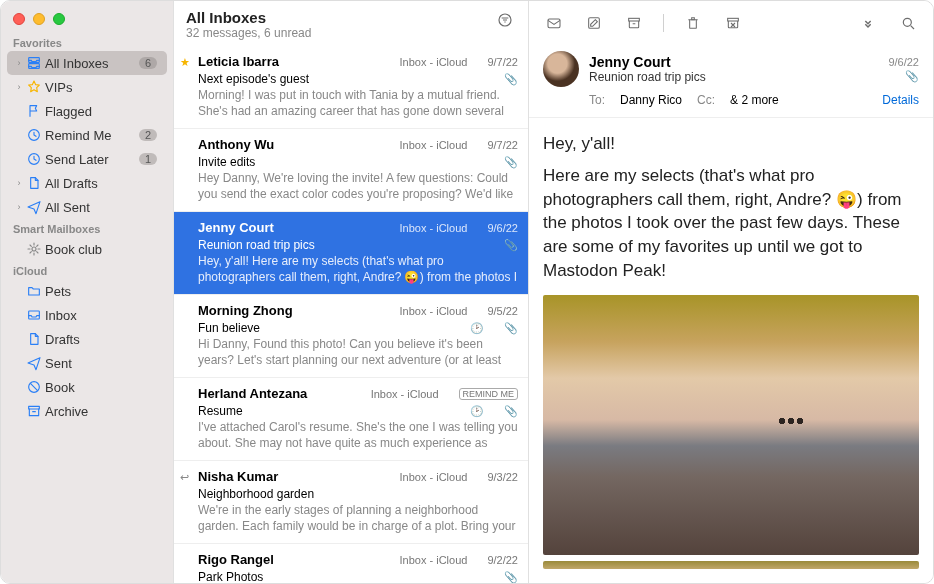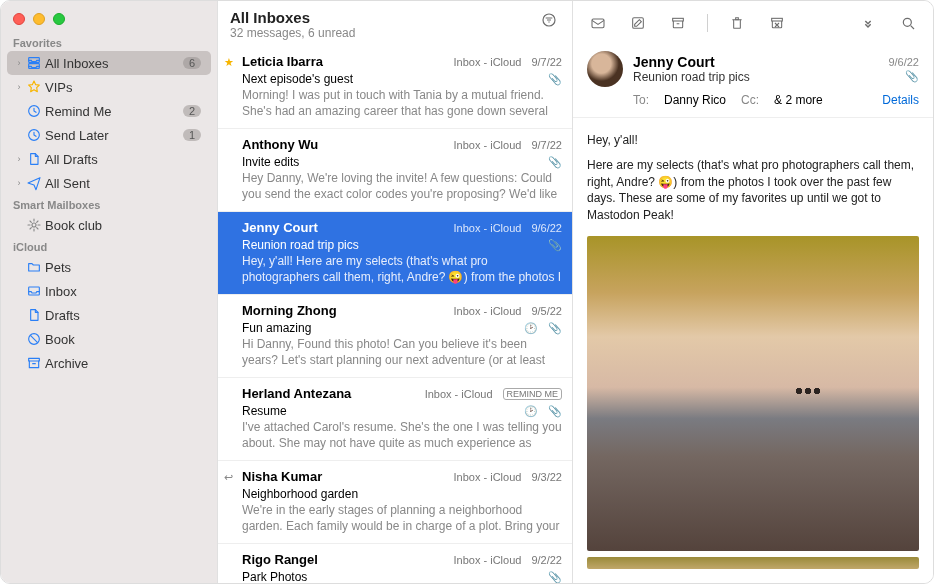--- a/index.html
+++ b/index.html
@@ -1,20 +1,20 @@
 <!DOCTYPE html>
 <html><head>
   <meta charset="utf-8">
   <style>
     * { margin: 0; padding: 0; box-sizing: border-box; font-family: -apple-system, BlinkMacSystemFont, "Helvetica Neue", sans-serif; }
     body { width: 934px; height: 584px; overflow: hidden; background: #fff; border-radius: 10px; border: 1px solid #ddd; }
     .window { display: flex; height: 100%; }
     
     
-    .sidebar { width: 216px; background: #ebe7e7; display: flex; flex-direction: column; font-size: 13px; color: #333; overflow: hidden; }
+    .sidebar { width: 172px; background: #ebe7e7; display: flex; flex-direction: column; font-size: 13px; color: #333; overflow: hidden; }
     .traffic { display: flex; gap: 8px; padding: 12px 12px 8px 12px; }
     .tl { width: 12px; height: 12px; border-radius: 50%; }
     .tl.red { background: #ff5f57; border: 0.5px solid #e0443e; }
     .tl.yellow { background: #febc2e; border: 0.5px solid #dea123; }
     .tl.green { background: #28c840; border: 0.5px solid #1aad2b; }
     .sb-section { padding: 4px 0 2px 12px; font-size: 11px; color: #888; font-weight: 600; }
     .sb-item { display: flex; align-items: center; padding: 4px 10px 4px 6px; margin: 0 6px; border-radius: 5px; cursor: default; }
     .sb-item.selected { background: #c9c3c2; }
     .sb-disclosure { width: 12px; color: #888; font-size: 9px; text-align: center; }
     .sb-icon { width: 18px; display: inline-flex; justify-content: center; color: #007aff; }
@@ -27,21 +27,21 @@
     .msglist { width: 356px; border-left: 1px solid #e0e0e0; border-right: 1px solid #e0e0e0; display: flex; flex-direction: column; background: #fff; }
     .ml-header { display: flex; align-items: flex-start; padding: 8px 12px 6px 12px; }
     .ml-title { font-size: 15px; font-weight: 700; color: #222; }
     .ml-sub { font-size: 12px; color: #888; }
     .ml-filter { margin-left: auto; color: #777; }
     .ml-body { overflow-y: hidden; flex: 1; }
     .msg { padding: 8px 10px 8px 24px; border-bottom: 1px solid #eee; position: relative; font-size: 12px; cursor: default; }
     .msg.sel { background: #2f72e2; color: #fff; }
     .msg .row1 { display: flex; align-items: baseline; }
     .msg .sender { font-weight: 700; font-size: 13px; }
-    .msg .meta { margin-left: auto; display: flex; gap: 10px; font-size: 11px; color: #777; align-items: flex-end; }
+    .msg .meta { margin-left: auto; display: flex; gap: 20px; font-size: 11px; color: #777; align-items: flex-end; }
     .msg.sel .meta { color: #dbe6fb; }
     .msg .subj { font-weight: 400; font-size: 12px; margin-top: 3px; }
     .msg .preview { color: #888; font-size: 12px; line-height: 1.3; margin-top: 2px; max-height: 32px; overflow: hidden; }
     .msg.sel .preview { color: #e6edfc; }
     .msg .ind { position: absolute; left: 6px; top: 10px; font-size: 11px; }
     .star { color: #f7b500; }
     .reply { color: #888; }
     .badge-remind { border: 1px solid #aaa; border-radius: 3px; font-size: 9px; padding: 0 3px; color: #777; }
     .clock { font-size: 11px; color: #999; }
     .clip { font-size: 11px; color: #999; }
@@ -56,21 +56,21 @@
     .dhdr { padding: 6px 14px 10px 14px; border-bottom: 1px solid #eee; font-size: 12px; }
     .dhdr-row1 { display: flex; align-items: center; gap: 10px; }
     .avatar { width: 36px; height: 36px; border-radius: 50%; background: radial-gradient(circle at 40% 35%, #d8b69a 0 30%, #4a3222 55%); }
     .dhdr-from { font-weight: 700; font-size: 14px; }
     .dhdr-subj { font-size: 12px; color: #333; }
     .dhdr-date { margin-left: auto; text-align: right; color: #888; font-size: 11px; }
     .dhdr-date .clip { display: block; margin-top: 2px; }
     .dhdr-row2 { display: flex; gap: 15px; margin-top: 6px; font-size: 12px; padding-left: 46px; }
     .lbl { color: #888; }
     .details-link { margin-left: auto; color: #0069d9; }
-    .dbody { padding: 14px; font-size: 12px; color: #222; line-height: 1.4; overflow: hidden; flex: 1; display: flex; flex-direction: column; }
+    .dbody { padding: 14px; font-size: 17px; color: #222; line-height: 1.4; overflow: hidden; flex: 1; display: flex; flex-direction: column; }
     .photo { margin-top: 12px; flex: 1; background: linear-gradient(to bottom, #a89428 0%, #c7a35e 18%, #e3c9a8 32%, #d7b9a5 48%, #7a7b81 58%, #746761 70%, #54433c 100%); position: relative; border-radius: 2px; min-height: 260px; }
     .photo::after { content:""; position:absolute; bottom: 48%; left: 62%; width: 30px; height: 18px; background: radial-gradient(circle at 20% 50%, #2c2421 0 3px, transparent 3px), radial-gradient(circle at 50% 50%, #2c2421 0 3px, transparent 3px), radial-gradient(circle at 80% 50%, #2c2421 0 3px, transparent 3px); }
     .photo2 { height: 12px; margin-top: 6px; background: linear-gradient(to bottom, #9a8a3a, #c0a76a); border-radius: 2px; }
     
     svg { width: 16px; height: 16px; }
   </style>
 </head>
 <body>
 
 <div class="window">
@@ -102,20 +102,29 @@
             <svg viewBox="0 0 24 24" fill="none" stroke="#f7b500" stroke-width="1.7" stroke-linecap="round" stroke-linejoin="round">
               <path d="M12 3l2.5 5.5L20 9l-4 4 1 6-5-3-5 3 1-6-4-4 5.5-.5z"></path>
             </svg>
           </span>
       <span class="sb-label">VIPs</span>
       </div>
         <div class="sb-item">
       <span class="sb-disclosure"></span>
       <span class="sb-icon ">
             <svg viewBox="0 0 24 24" fill="none" stroke="#2a7ff6" stroke-width="1.7" stroke-linecap="round" stroke-linejoin="round">
+              <path d="M6 4v16M6 4h10l-2 4 2 4H6"></path>
+            </svg>
+          </span>
+      <span class="sb-label">Flagged</span>
+      </div>
+        <div class="sb-item">
+      <span class="sb-disclosure"></span>
+      <span class="sb-icon ">
+            <svg viewBox="0 0 24 24" fill="none" stroke="#2a7ff6" stroke-width="1.7" stroke-linecap="round" stroke-linejoin="round">
               <circle cx="12" cy="12" r="8"></circle>
               <path d="M12 8v4l3 2"></path>
             </svg>
           </span>
       <span class="sb-label">Remind Me</span>
       <span class="sb-badge">2</span>
         </div>
         <div class="sb-item">
       <span class="sb-disclosure"></span>
       <span class="sb-icon ">
@@ -179,20 +188,29 @@
       </div>
         <div class="sb-item">
       <span class="sb-disclosure"></span>
       <span class="sb-icon ">
             <svg viewBox="0 0 24 24" fill="none" stroke="#2a7ff6" stroke-width="1.7" stroke-linecap="round" stroke-linejoin="round">
               <path d="M7 4h7l4 4v12H7z"></path>
               <path d="M14 4v4h4"></path>
             </svg>
           </span>
       <span class="sb-label">Drafts</span>
+      </div>
+        <div class="sb-item">
+      <span class="sb-disclosure"></span>
+      <span class="sb-icon ">
+            <svg viewBox="0 0 24 24" fill="none" stroke="#2a7ff6" stroke-width="1.7" stroke-linecap="round" stroke-linejoin="round">
+              <path d="M3 12l18-8-6 18-3-7z"></path>
+            </svg>
+          </span>
+      <span class="sb-label">Sent</span>
       </div>
         <div class="sb-item">
       <span class="sb-disclosure"></span>
       <span class="sb-icon ">
             <svg viewBox="0 0 24 24" fill="none" stroke="#2a7ff6" stroke-width="1.7" stroke-linecap="round" stroke-linejoin="round">
               <circle cx="12" cy="12" r="8"></circle>
               <line x1="7" y1="7" x2="17" y2="17"></line>
             </svg>
           </span>
       <span class="sb-label">Book</span>
@@ -281,21 +299,21 @@
         <div class="msg">
 
     <div class="row1">
             <span class="sender">Morning Zhong</span>
             <span class="meta">
               <span>Inbox - iCloud</span>
               <span>9/5/22</span>
             </span>
           </div>
     <div class="row1">
-            <span class="subj">Fun amazing</span>
+            <span class="subj">Fun believe</span>
             <span class="meta">
               <span class="clock">🕑</span>
               <span class="clip">📎</span>
             </span>
           </div>
     <div class="preview">Hi Danny, Found this photo! Can you believe it's been years? Let's start planning our next adventure (or at least plan…</div>
         </div>
         <div class="msg">
 
     <div class="row1">

